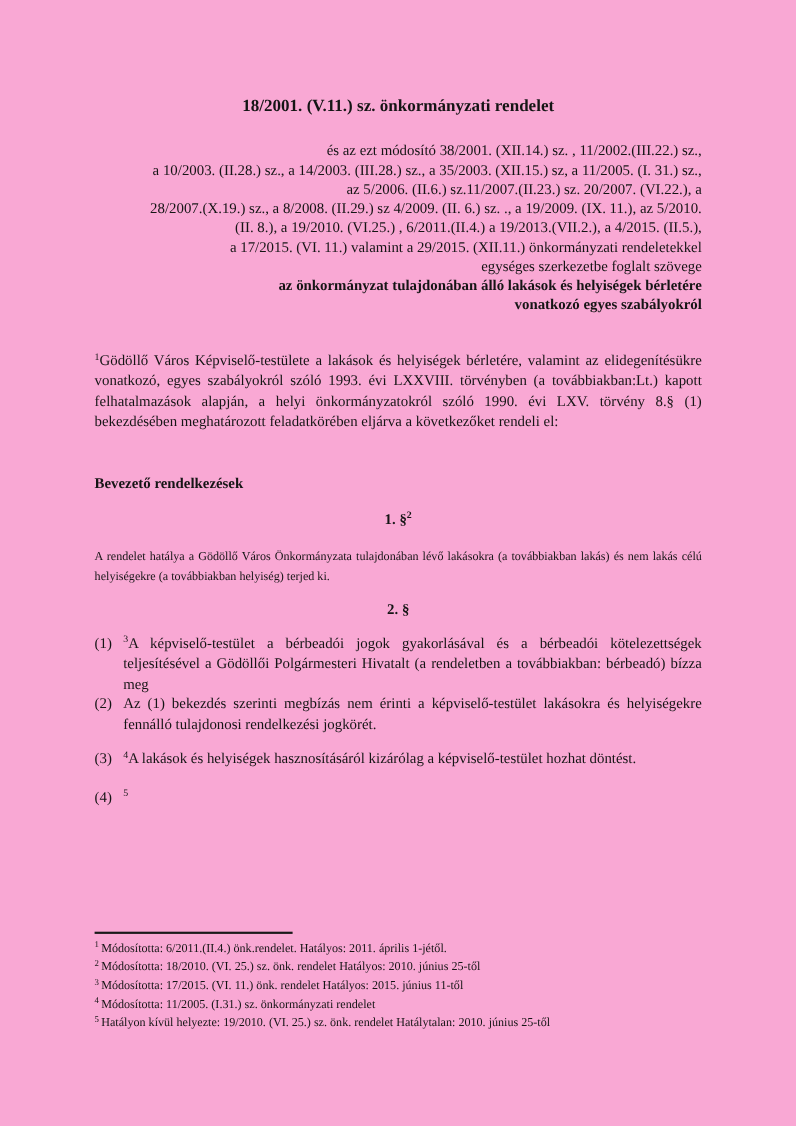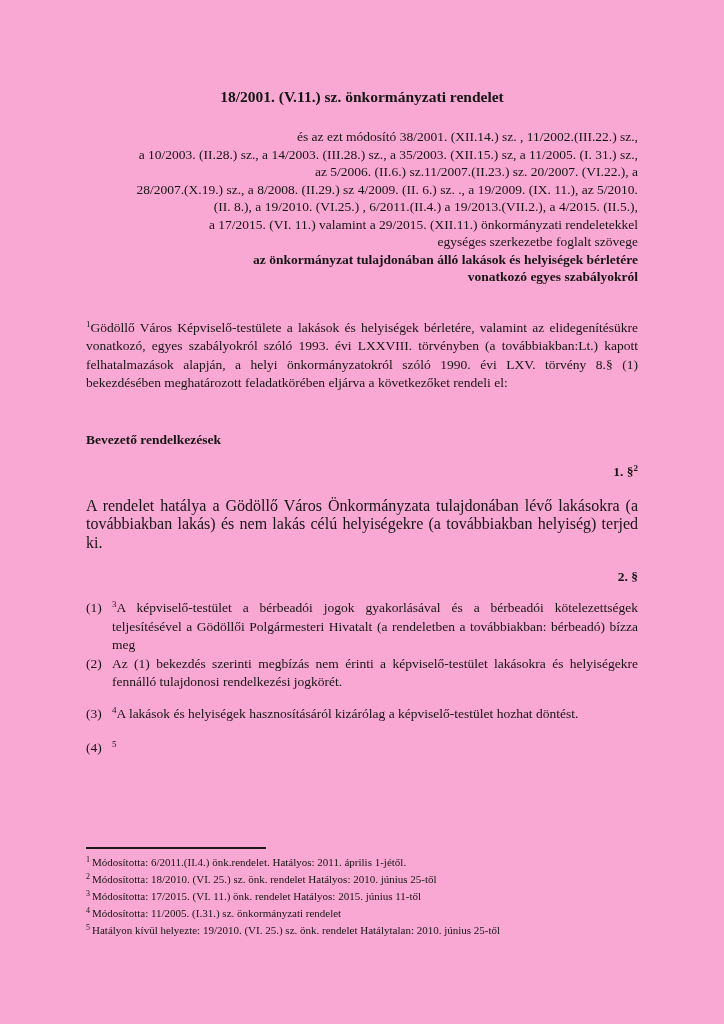--- a/index.html
+++ b/index.html
@@ -53,27 +53,27 @@
   .chapter-heading {
     margin-top: 38px;
     font-size: 13.5px;
     font-weight: bold;
     line-height: 18px;
   }
   .section-number {
     margin-top: 14px;
     font-size: 13.5px;
     font-weight: bold;
-    text-align: right;
+    text-align: center;
     line-height: 18px;
   }
   .section-number.tight { margin-top: 0; }
   .section-text {
     margin-top: 16px;
-    font-size: 16px;
+    font-size: 11px;
     line-height: 18.5px;
     text-align: justify;
   }
   .para-list {
     margin-top: 13px;
     font-size: 13.5px;
     line-height: 18.5px;
   }
   .para-item {
     display: flex;

